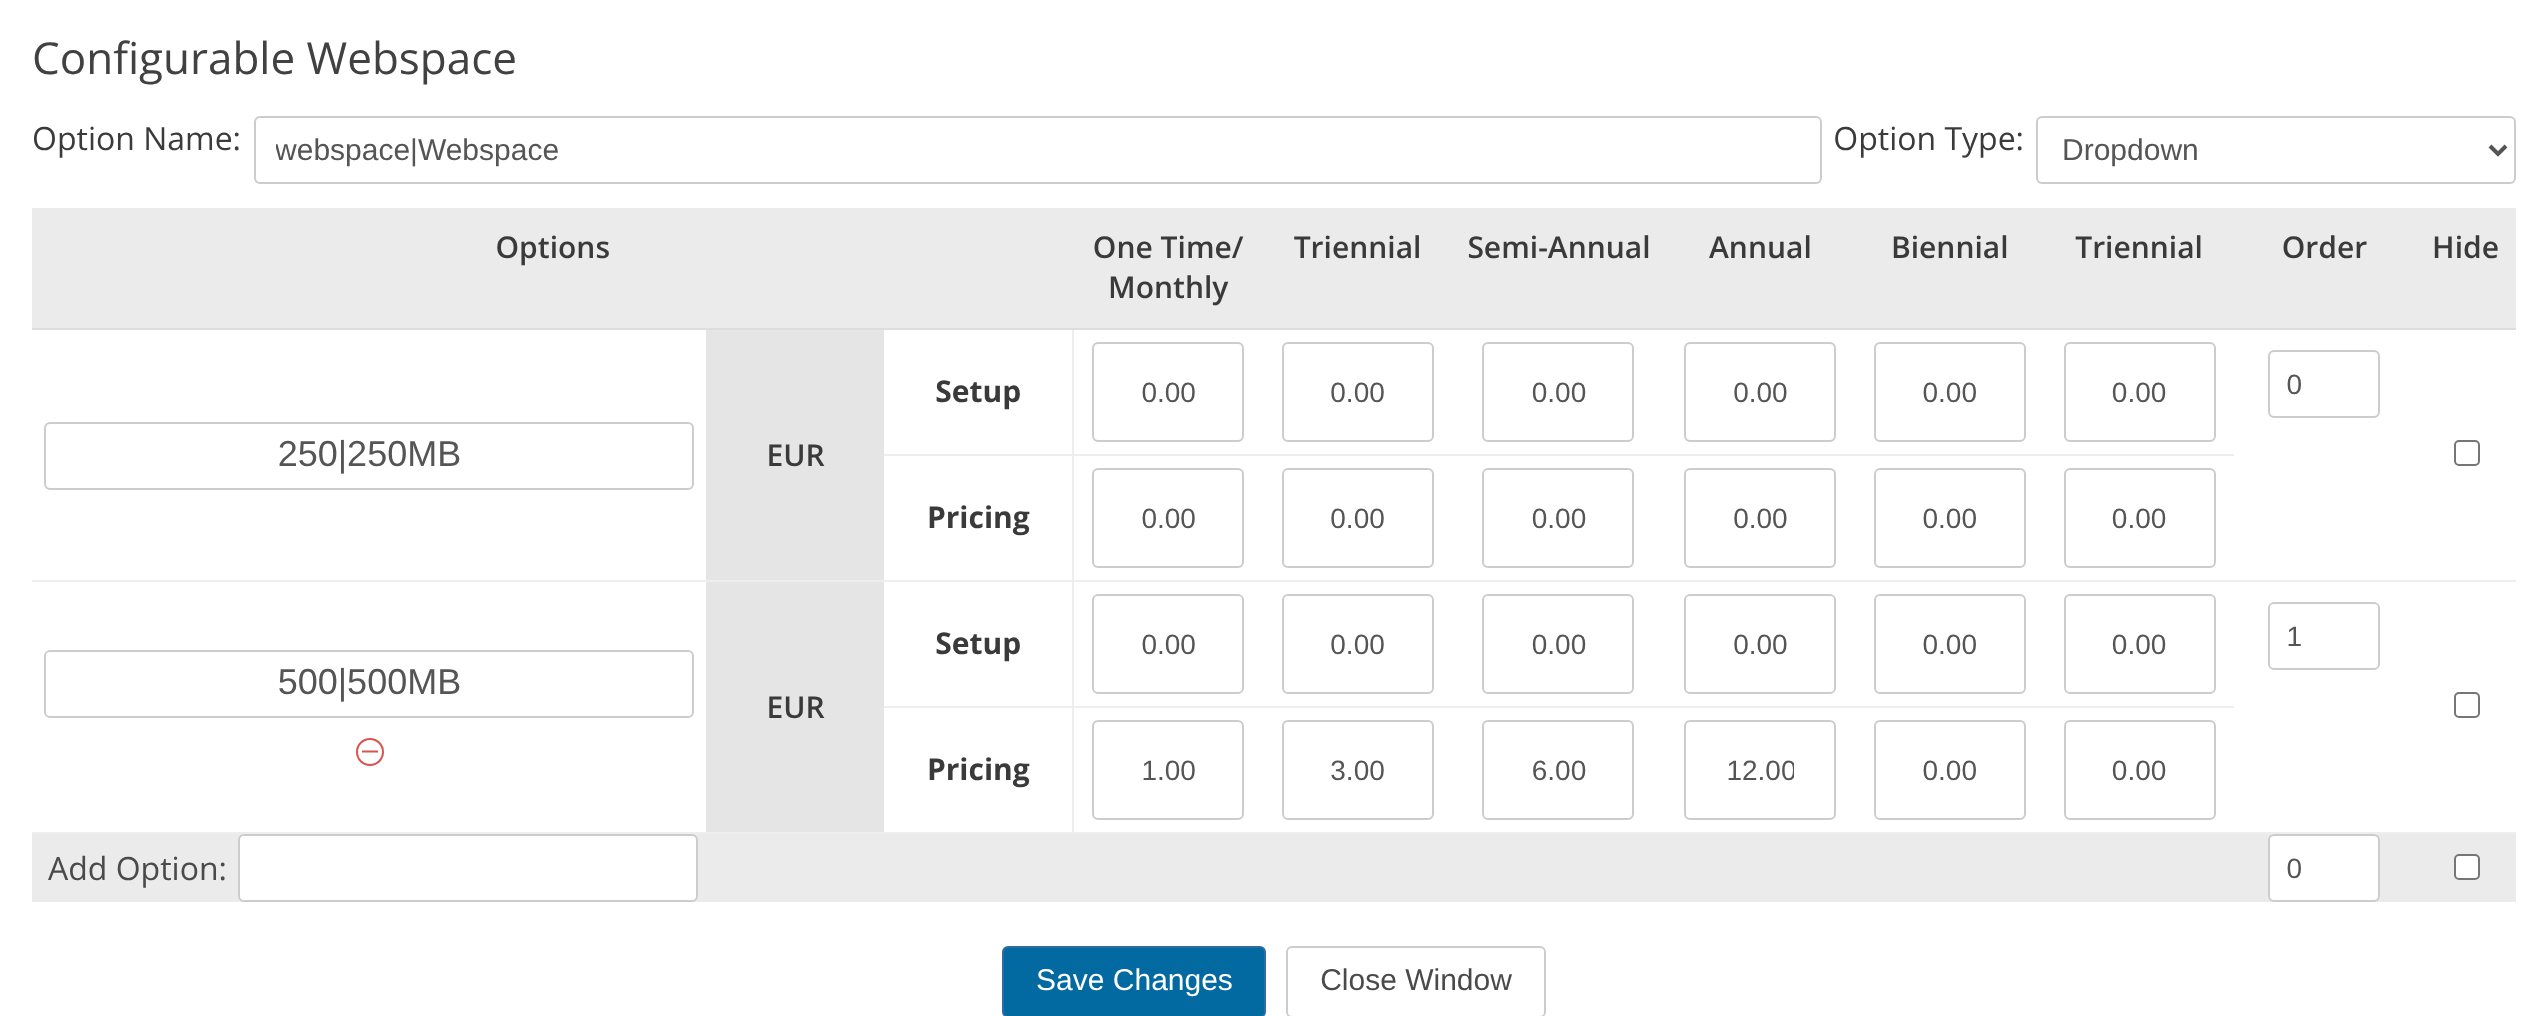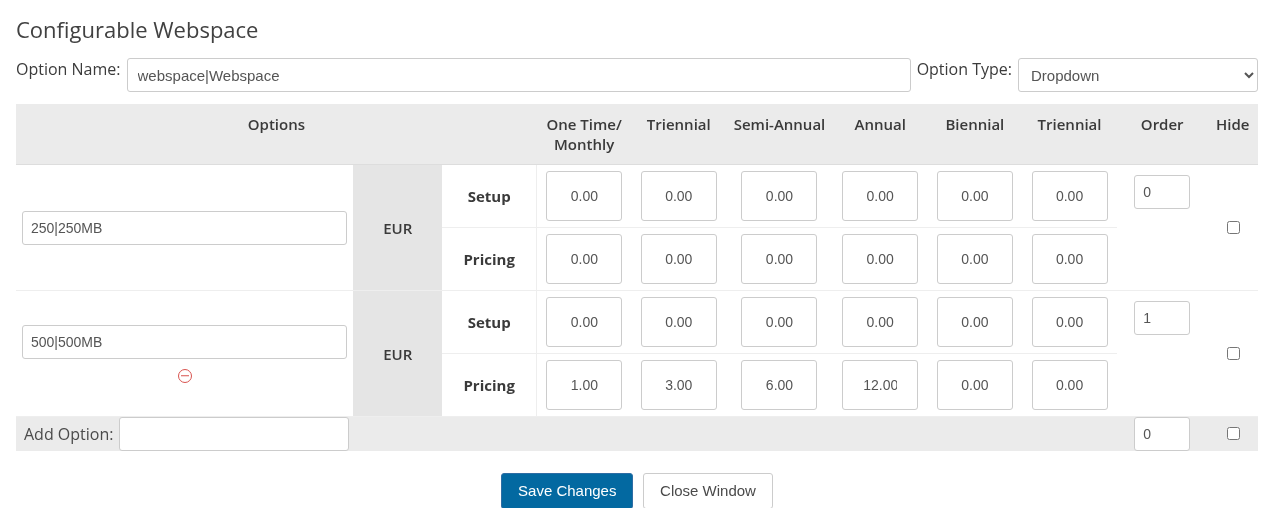--- a/index.html
+++ b/index.html
@@ -96,23 +96,23 @@
     padding: 10px 10px;
     vertical-align: top;
   }
   td.hide-cell { vertical-align: top; padding-top: 10px; }
   input.text {
     width: 100%;
     height: 34px;
     border: 1px solid #ccc;
     border-radius: 3px;
     padding: 4px 8px;
-    font-size: 14px;
-    color: #555;
-    text-align: left;
+    font-size: 18px;
+    color: #555;
+    text-align: center;
   }
   input.num {
     width: 76px;
     height: 50px;
     border: 1px solid #ccc;
     border-radius: 3px;
     padding: 4px 20px;
     font-size: 14px;
     color: #555;
     text-align: center;

